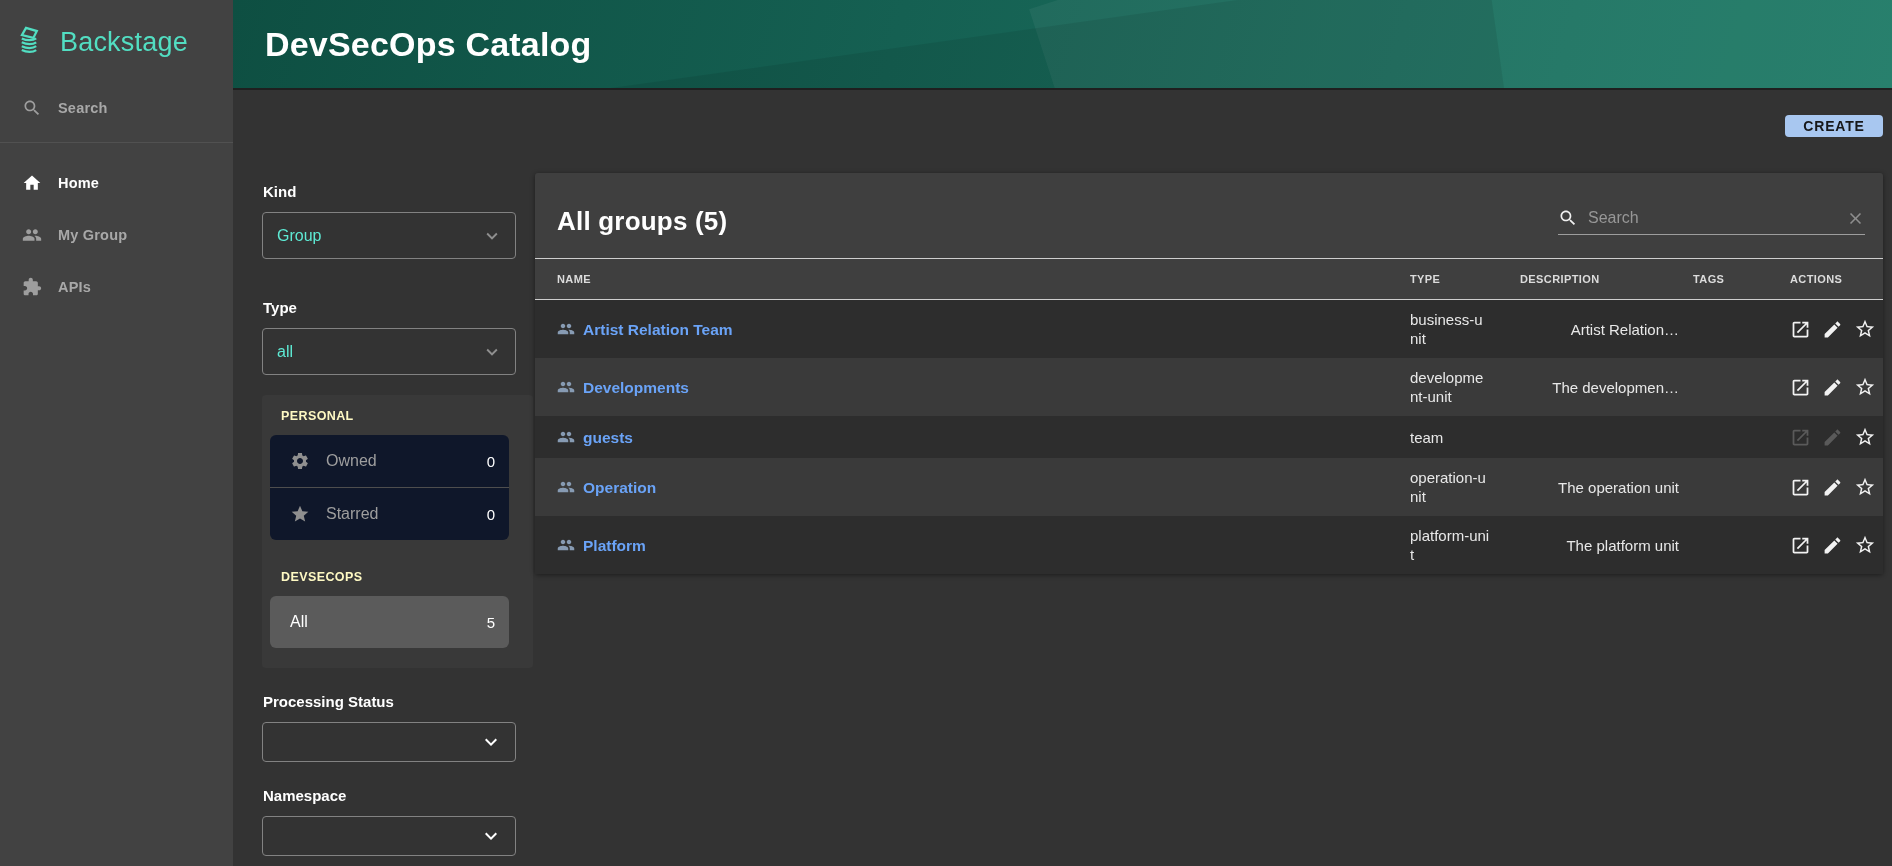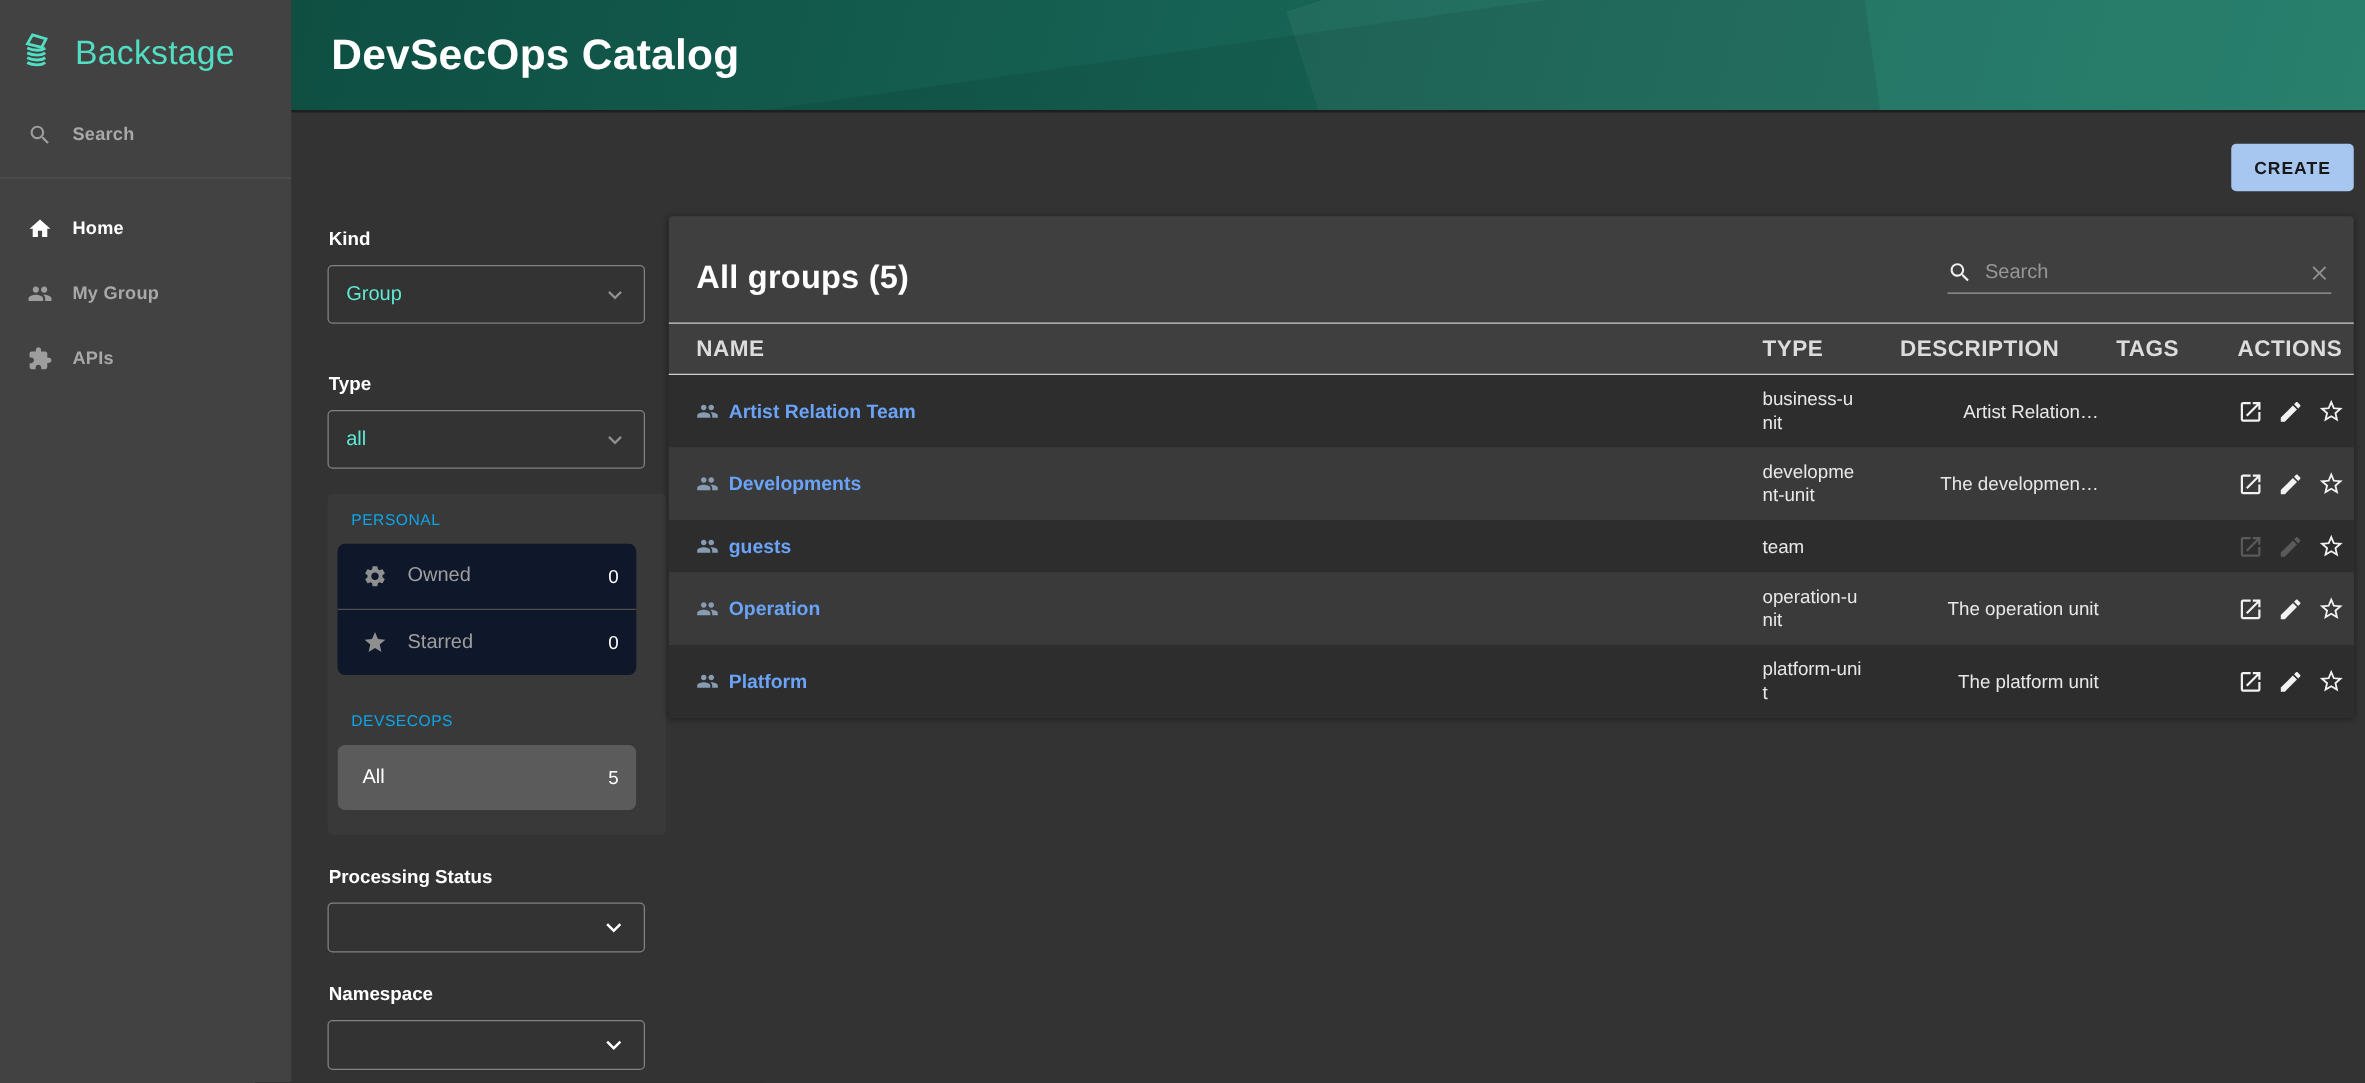--- a/index.html
+++ b/index.html
@@ -23,38 +23,38 @@
   .page-header{position:absolute;left:233px;top:0;right:0;height:88px;
     background:linear-gradient(105deg,#0e4f42 0%,#156052 40%,#1a6e5d 70%,#1d7a66 100%);
     border-bottom:2px solid #1f1f1f;display:flex;align-items:center;overflow:hidden;}
   .page-header:before{content:"";position:absolute;right:-80px;top:-140px;width:900px;height:420px;
     background:rgba(255,255,255,0.05);transform:rotate(-18deg);}
   .page-header:after{content:"";position:absolute;left:180px;top:40px;width:1100px;height:300px;
     background:rgba(0,0,0,0.08);transform:rotate(-8deg);}
   .page-title{position:relative;z-index:2;color:#ffffff;font-size:34px;font-weight:700;margin:0 0 0 32px;letter-spacing:.2px;}
 
   
-  .create-btn{position:absolute;left:1785px;top:115px;width:98px;height:38px;background:var(--create-bg,#a8c7f0);
+  .create-btn{position:absolute;left:1785px;top:115px;width:98px;height:22px;background:var(--create-bg,#a8c7f0);
     color:#17181a;font-family:"Liberation Sans",sans-serif;font-size:14px;font-weight:700;letter-spacing:.8px;
     border:none;border-radius:4px;cursor:pointer;}
 
   
   .filters{position:absolute;left:262px;top:183px;width:254px;}
   .flabel{color:#ffffff;font-size:15px;font-weight:700;margin:0 0 12px 1px;}
   .fselect{box-sizing:border-box;width:254px;height:47px;border:1px solid #828282;border-radius:4px;
     display:flex;align-items:center;padding:0 12px 0 14px;color:#5eead4;font-size:16px;cursor:pointer;background:transparent;}
   .fselect .grow{flex:1;}
   .fselect .chev{color:#8f8f8f;display:flex;}
   .fselect.small{height:40px;}
   .fselect.small .chev{color:#ffffff;}
   .mt40{margin-top:40px;} .mt25{margin-top:25px;}
 
   .fpanel{box-sizing:border-box;margin-top:20px;width:271px;background:#393939;border-radius:4px;
     padding:14px 24px 20px 8px;}
-  .fgroup-title{color:#0ea5e9;font-size:12.5px;font-weight:400;letter-spacing:.4px;margin:0 0 12px 11px;}
+  .fgroup-title{color:#fef9c3;font-size:12.5px;font-weight:700;letter-spacing:.4px;margin:0 0 12px 11px;}
   .fcard{background:#0f172a;border-radius:6px;overflow:hidden;}
   .fcard-row{display:flex;align-items:center;height:52px;padding:0 14px 0 20px;cursor:pointer;}
   .fcard-row + .fcard-row{border-top:1px solid #4e4e4e;}
   .fcard-row .ficon{color:#8f8f8f;display:flex;margin-right:16px;}
   .fcard-row .ftext{color:#9e9e9e;font-size:16px;}
   .fcard-row .fcount{margin-left:auto;color:#ffffff;font-size:15px;}
   .fcard-row.selected{background:#5b5b5b;}
   .fcard-row.selected .ftext{color:#ffffff;}
   .devsec-title{margin-top:30px;}
 
@@ -65,21 +65,21 @@
   .tbl-title{flex:1;margin:0;color:#ffffff;font-size:26px;font-weight:700;letter-spacing:.2px;}
   .searchbox{display:flex;align-items:center;width:307px;border-bottom:1px solid #9d9d9d;padding-bottom:6px;gap:8px;}
   .searchbox .sicon{color:#f0f0f0;display:flex;}
   .searchbox input{flex:1;background:transparent;border:none;outline:none;color:#e8e8e8;font-size:16px;
     font-family:"Liberation Sans",sans-serif;}
   .searchbox input::placeholder{color:#979797;}
   .searchbox .clear{color:#8e8e8e;display:flex;cursor:pointer;}
 
   .thead{display:grid;grid-template-columns:853px 110px 173px 97px 1fr;padding-left:22px;height:40px;
     align-items:center;border-top:1px solid rgba(255,255,255,.75);border-bottom:1px solid rgba(255,255,255,.75);}
-  .thcell{color:#dcdcdc;font-size:18px;font-weight:700;letter-spacing:.4px;}
+  .thcell{color:#dcdcdc;font-size:11px;font-weight:700;letter-spacing:.4px;}
 
   .trow{display:grid;grid-template-columns:853px 110px 173px 97px 1fr;padding-left:22px;align-items:center;min-height:42px;}
   .trow:nth-child(odd){background:#2d2d2d;}
   .trow:nth-child(even){background:#3a3a3a;}
   .cell{padding:10px 0;font-size:15px;color:#e8e8e8;line-height:19px;}
   .name-cell{display:flex;align-items:center;gap:8px;}
   .name-cell .gicon{color:#879bb3;display:flex;}
   .entity-link{color:var(--link-blue,#6aa3f7);font-weight:700;font-size:15.5px;text-decoration:none;cursor:pointer;}
   .type-cell{word-break:break-all;overflow-wrap:anywhere;padding-right:30px;}
   .desc-cell{padding-right:14px;text-align:right;}

